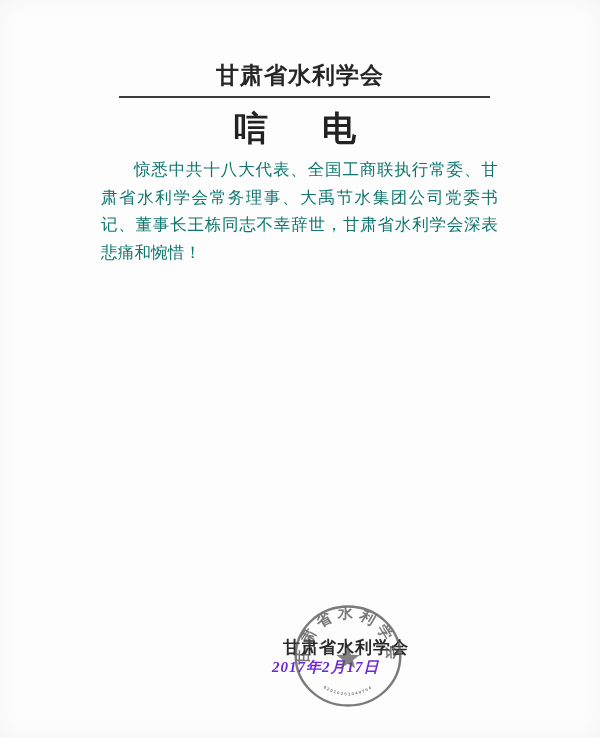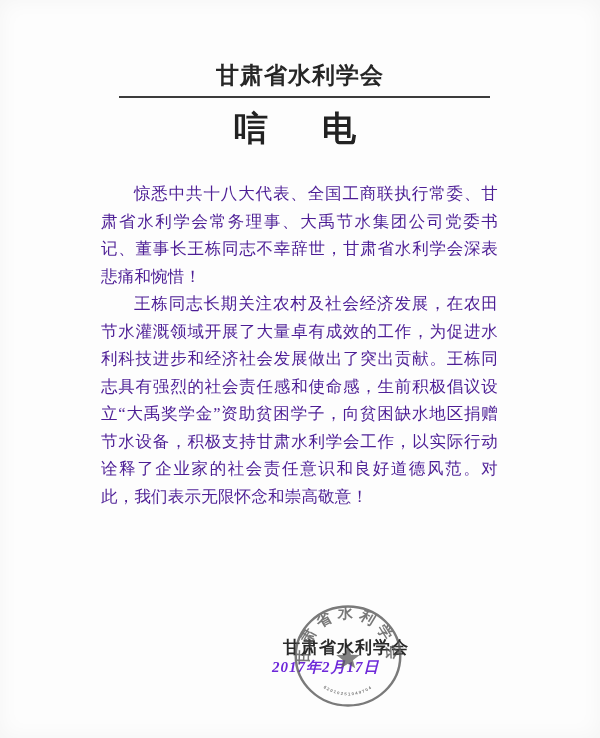--- a/index.html
+++ b/index.html
@@ -28,25 +28,25 @@
   }
   .doc-title{
     position:absolute;top:106px;left:0;width:600px;
     text-align:center;
     font-size:34px;
     font-weight:bold;
     letter-spacing:10px;
     color:#222;
   }
   .body-text{
-    position:absolute;top:180px;left:101px;width:397px;
+    position:absolute;top:156px;left:101px;width:397px;
     font-size:16.5px;
     line-height:27.5px;
     text-align:justify;
-    color:#4c1d95;
+    color:#0f766e;
     letter-spacing:0.2px;
   }
   .body-text p{margin:0;text-indent:2em;}
   .sig-org{
     position:absolute;top:636px;left:283px;
     font-size:17px;font-weight:bold;
     letter-spacing:1px;color:#2a2a2a;
     z-index:2;
   }
   .sig-date{
@@ -75,21 +75,20 @@
 <div class="page">
 
   <div class="org-header">甘肃省水利学会</div>
 
   <div class="header-rule"></div>
 
   <div class="doc-title">唁　电</div>
 
   <div class="body-text">
     <p>惊悉中共十八大代表、全国工商联执行常委、甘肃省水利学会常务理事、大禹节水集团公司党委书记、董事长王栋同志不幸辞世，甘肃省水利学会深表悲痛和惋惜！</p>
-    <p>王栋同志长期关注农村及社会经济发展，在农田节水灌溉领域开展了大量卓有成效的工作，为促进水利科技进步和经济社会发展做出了突出贡献。王栋同志具有强烈的社会责任感和使命感，生前积极倡议设立“大禹奖学金”资助贫困学子，向贫困缺水地区捐赠节水设备，积极支持甘肃水利学会工作，以实际行动诠释了企业家的社会责任意识和良好道德风范。对此，我们表示无限怀念和崇高敬意！</p>
   </div>
 
   <div class="sig-org">甘肃省水利学会</div>
 
   <div class="sig-date">2017年2月17日</div>
 
   <div class="seal">
     <svg viewBox="0 0 120 120" preserveAspectRatio="none">
       <circle cx="60" cy="60" r="55" fill="none" stroke="#525252" stroke-width="2.6"></circle>
       <path id="sealArc" d="M 21.9 77.7 A 42 42 0 1 1 98.1 77.7" fill="none"></path>

